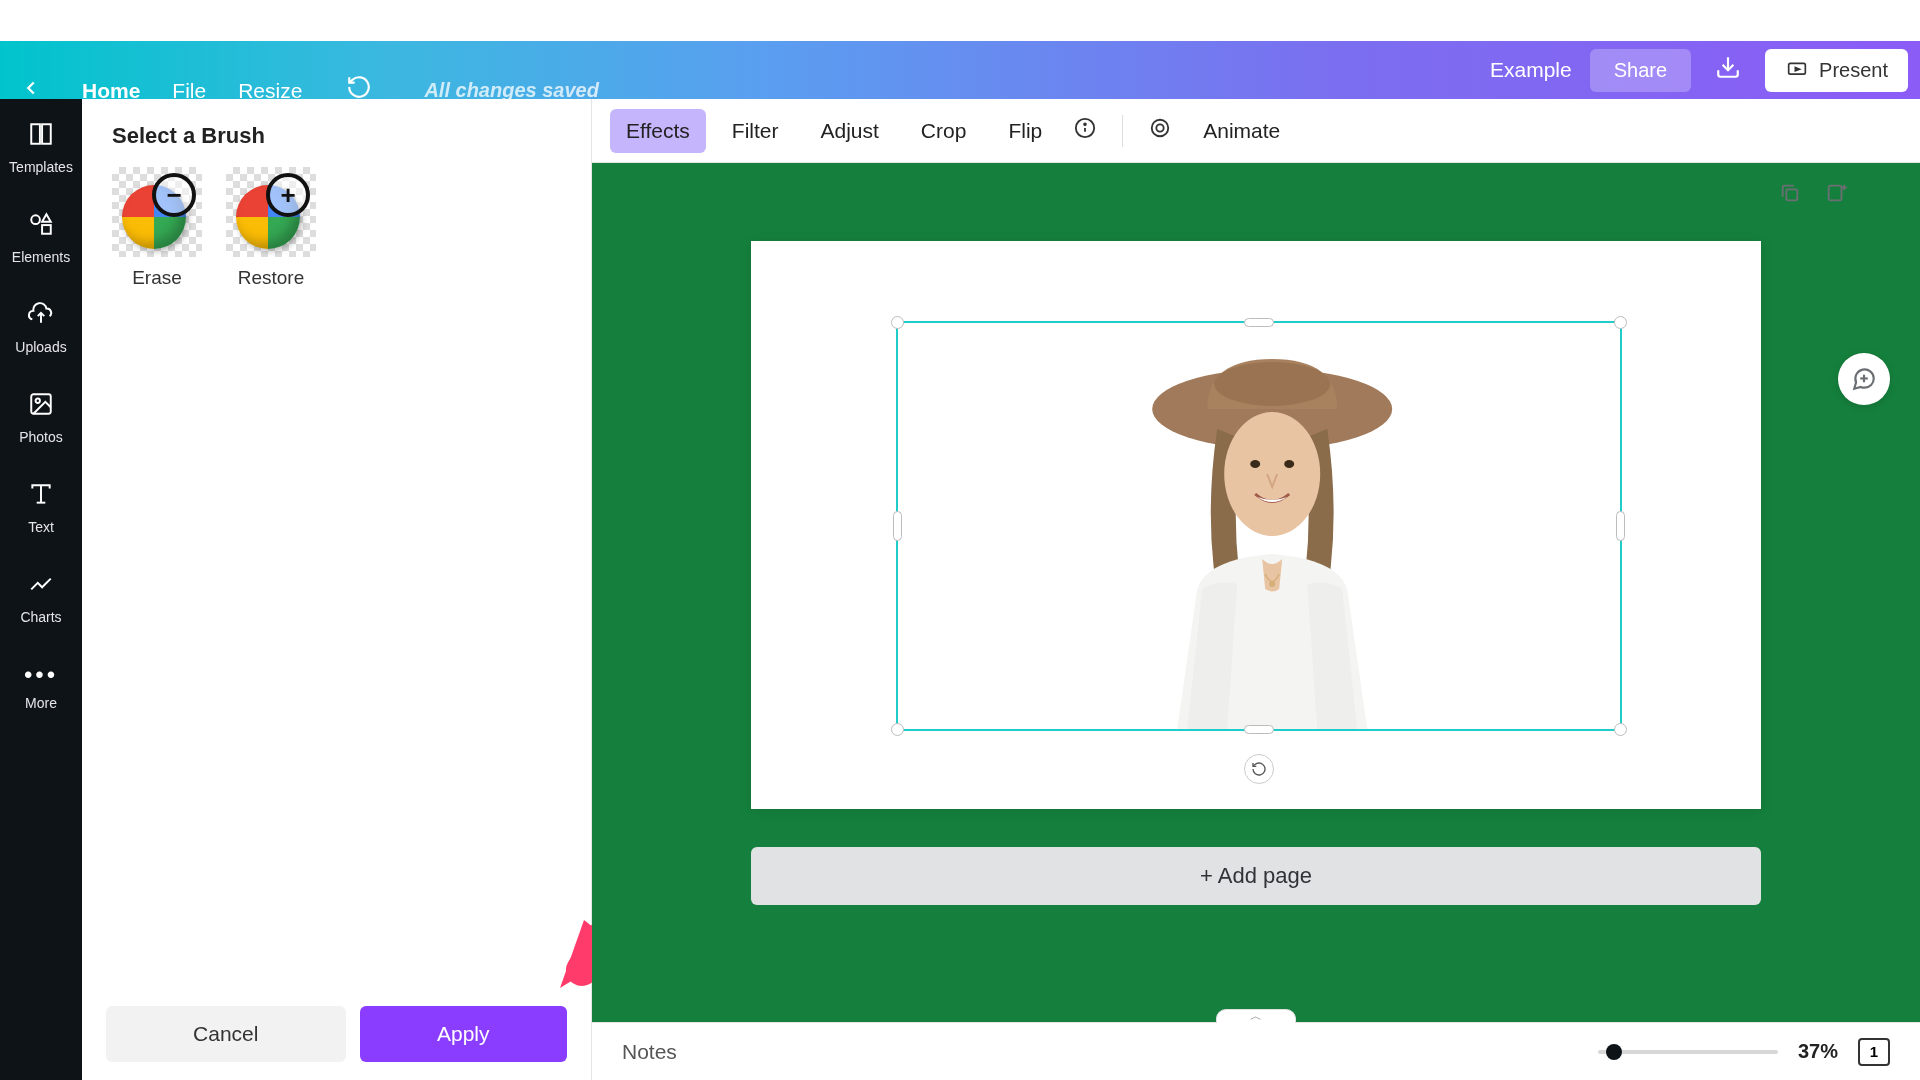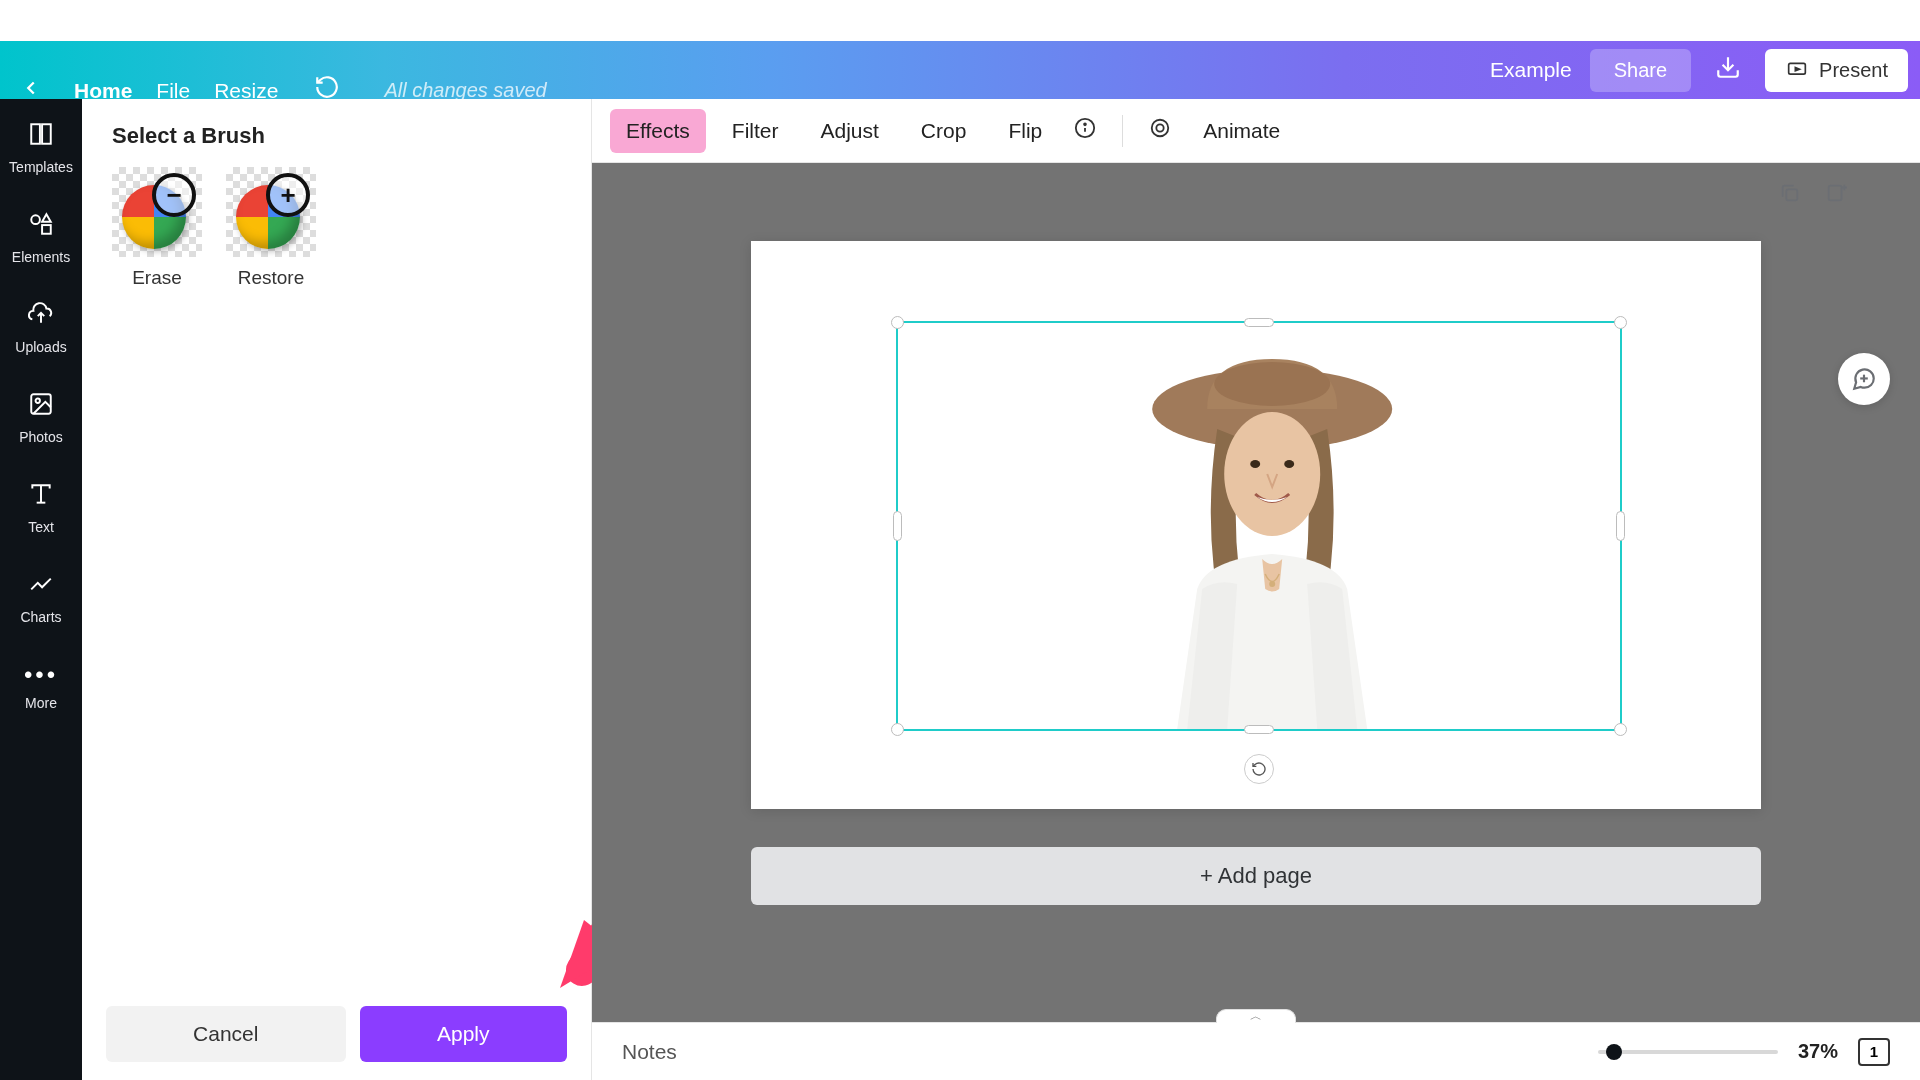--- a/index.html
+++ b/index.html
@@ -5,26 +5,26 @@
 * { margin: 0; padding: 0; box-sizing: border-box; font-family: -apple-system, BlinkMacSystemFont, "Segoe UI", sans-serif; }
 body { width: 1920px; height: 1080px; overflow: hidden; background: #fff; }
 
 .top-white-bar { height: 41px; background: #fff; }
 
 .header {
   height: 58px;
   background: linear-gradient(90deg, #00c4cc 0%, #3bb8e0 20%, #5a9ef0 40%, #7b6ef0 70%, #8b5cf6 100%);
   display: flex; align-items: center; padding: 0 12px;
 }
-.header-left { display: flex; align-items: center; gap: 24px; margin-top: 41px; }
+.header-left { display: flex; align-items: center; gap: 32px; margin-top: 41px; }
 .back-arrow { color: #fff; font-size: 24px; cursor: pointer; padding: 0 8px; }
 .header-link { color: #fff; font-size: 21px; font-weight: 500; cursor: pointer; }
 .header-link.home { font-weight: 600; }
 .undo-icon { color: #fff; font-size: 26px; cursor: pointer; margin-left: 12px; }
-.saved-text { color: rgba(255,255,255,0.75); font-style: italic; font-size: 20px; margin-left: 20px; }
+.saved-text { color: rgba(255,255,255,0.75); font-style: italic; font-size: 20px; margin-left: 20px; font-weight: bold; }
 .header-right { margin-left: auto; display: flex; align-items: center; gap: 18px; }
 .example-text { color: #fff; font-size: 21px; font-weight: 500; }
 .share-btn { background: rgba(255,255,255,0.25); color: #fff; border: none; padding: 10px 24px; border-radius: 6px; font-size: 20px; font-weight: 500; cursor: pointer; }
 .download-icon { color: #fff; font-size: 26px; cursor: pointer; padding: 0 6px; }
 .present-btn { background: #fff; color: #333; border: none; padding: 10px 20px; border-radius: 6px; font-size: 20px; font-weight: 500; cursor: pointer; display: flex; align-items: center; gap: 10px; }
 
 .main { display: flex; height: calc(1080px - 41px - 58px); }
 
 .left-rail {
   width: 82px; background: #0e1318; display: flex; flex-direction: column;
@@ -76,26 +76,26 @@
 .callout-arrow {
   position: absolute; bottom: 90px; left: 470px; width: 160px; height: 220px; pointer-events: none;
 }
 
 .canvas-region { flex: 1; display: flex; flex-direction: column; background: #fff; }
 .toolbar {
   height: 64px; border-bottom: 1px solid #e5e5e5; display: flex; align-items: center;
   padding: 0 18px; gap: 10px;
 }
 .tool-btn { padding: 10px 16px; border-radius: 6px; font-size: 21px; color: #222; cursor: pointer; }
-.tool-btn.active { background: #f9a8d4; font-weight: 500; }
+.tool-btn.active { background: #c4b5fd; font-weight: 500; }
 .tool-sep { width: 1px; height: 32px; background: #ddd; margin: 0 10px; }
 .tool-icon { font-size: 22px; color: #333; cursor: pointer; padding: 6px; }
 .toolbar-right { margin-left: auto; display: flex; align-items: center; gap: 18px; }
 
-.editor-area { flex: 1; background: #737373; display: flex; flex-direction: column; align-items: center; padding: 30px 0 16px 0; position: relative; overflow: hidden; }
+.editor-area { flex: 1; background: #15803d; display: flex; flex-direction: column; align-items: center; padding: 30px 0 16px 0; position: relative; overflow: hidden; }
 .page-actions { position: absolute; top: 16px; right: 70px; display: flex; gap: 18px; }
 .page-action-icon { width: 28px; height: 28px; color: #6b6e73; cursor: pointer; display: flex; align-items: center; justify-content: center; font-size: 22px; }
 .comment-fab { position: absolute; right: 30px; top: 190px; width: 52px; height: 52px; border-radius: 50%; background: #fff; box-shadow: 0 2px 8px rgba(0,0,0,0.15); display: flex; align-items: center; justify-content: center; cursor: pointer; }
 
 .canvas-page {
   margin-top: 48px; width: 1010px; height: 568px; background: #fff;
   box-shadow: 0 2px 12px rgba(0,0,0,0.12); position: relative;
 }
 .selection-box {
   position: absolute; left: 145px; top: 80px; width: 726px; height: 410px;

